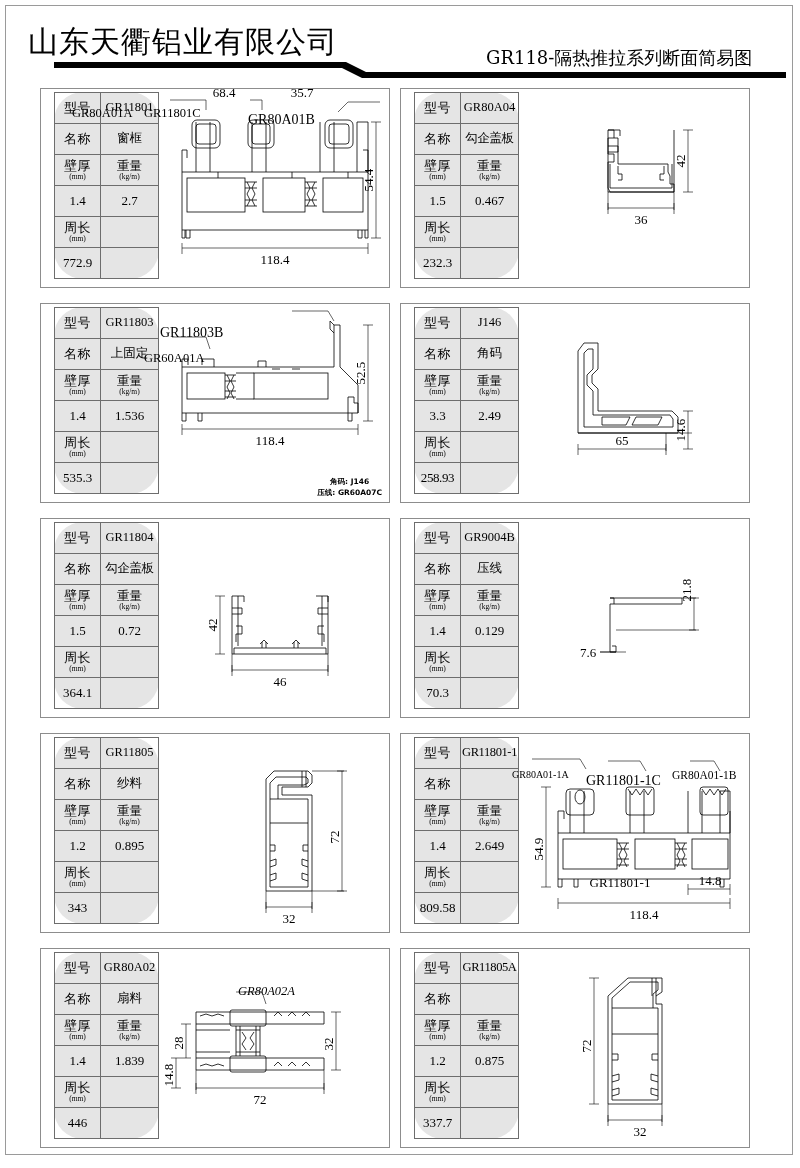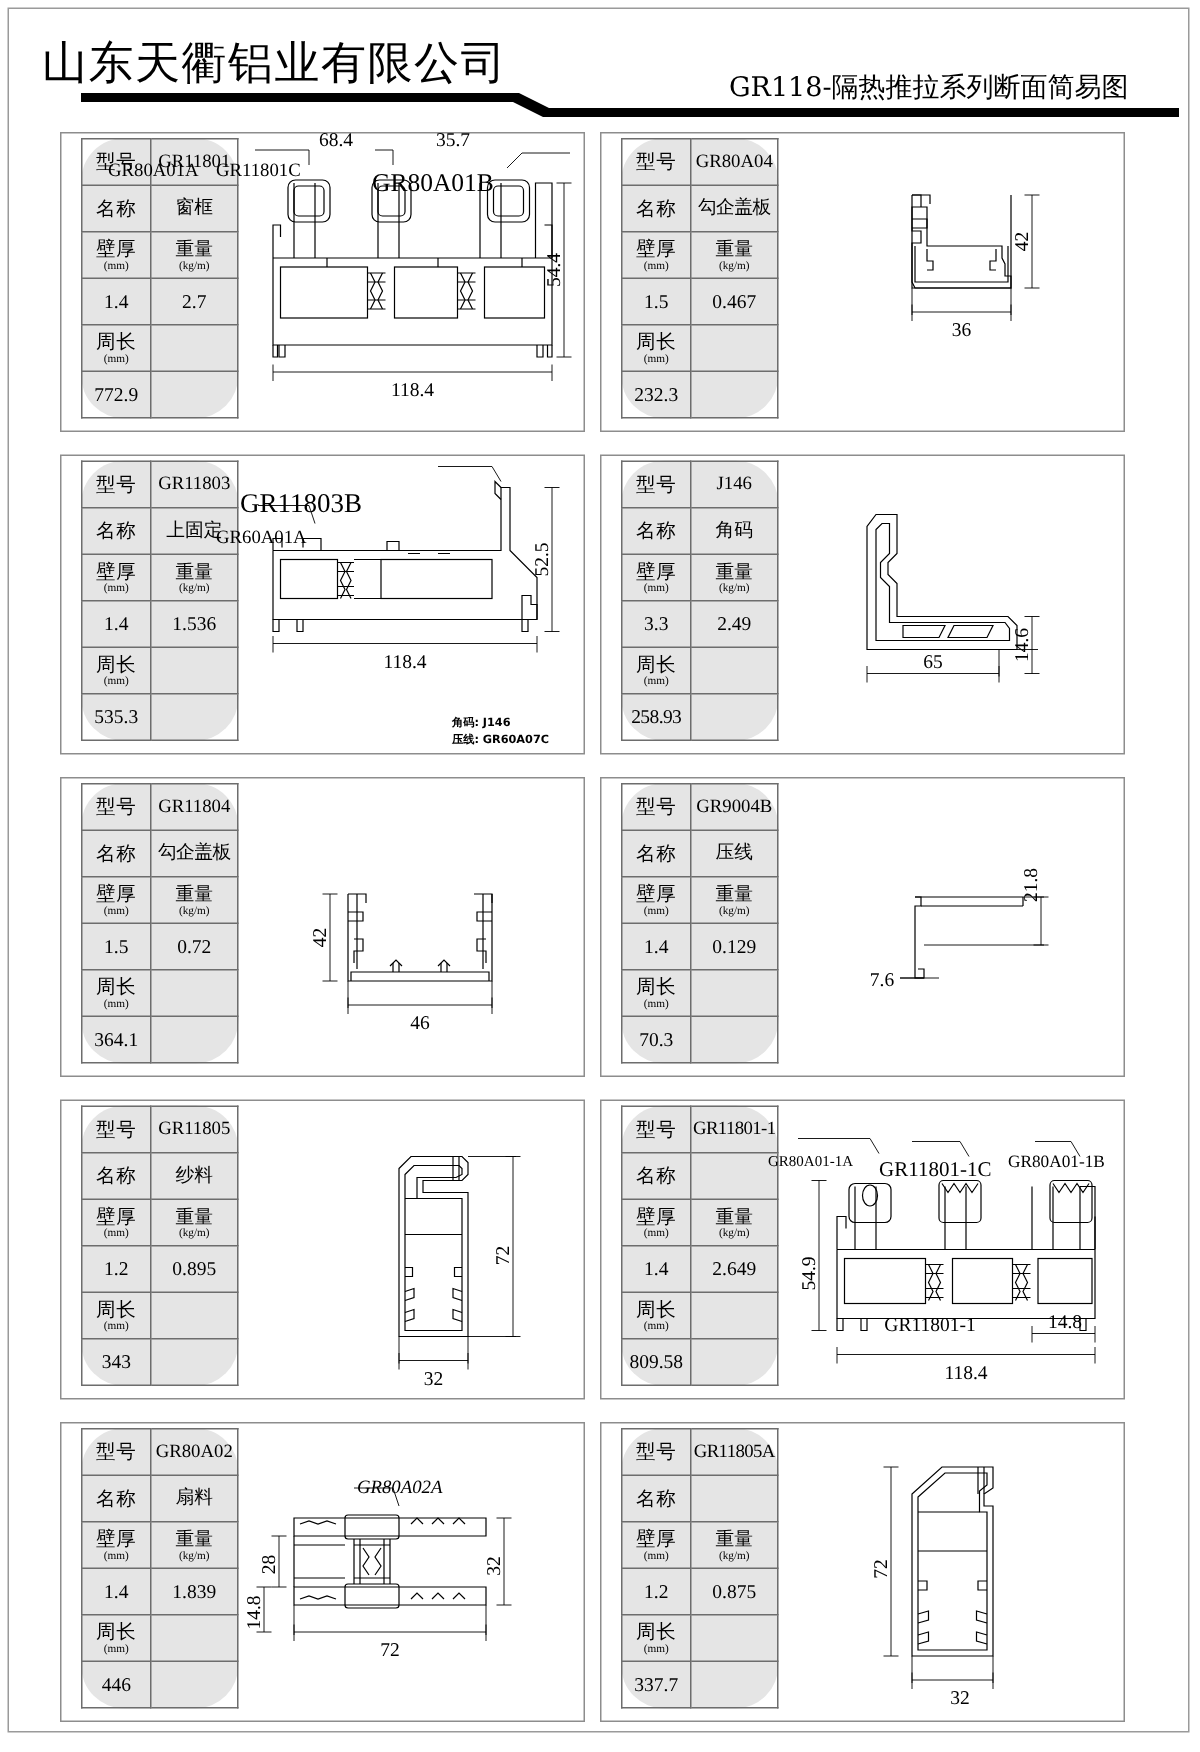--- a/index.html
+++ b/index.html
@@ -48,21 +48,21 @@
   .spec td.label{width:45px;font-size:13px;letter-spacing:.5px;}
   .spec td.val{width:57px;font-size:12.5px;}
   .spec td.num{font-size:13px;}
   .unit{display:block;font-size:7.5px;line-height:1;margin-top:0px;letter-spacing:0;}
   .hdr2{line-height:1.0;}
   .code-narrow{letter-spacing:-0.4px;font-size:12px;margin-left:20px;}
   
   .draw{position:absolute;left:122px;top:0px;width:228px;height:200px;}
   .draw svg{display:block;}
   .note-block{
-    position:absolute;right:24px;bottom:4px;text-align:left;
+    position:absolute;right:8px;bottom:4px;text-align:center;
     font-size:7.5px;line-height:1.55;font-family:"DejaVu Sans","Liberation Sans",sans-serif;
     font-weight:bold;color:#000;
   }
 </style>
 </head>
 <body>
 
 <div class="page-frame"></div>
 
 <div class="header">
@@ -164,21 +164,21 @@
             <text x="113" y="176" text-anchor="middle">118.4</text>
             <text x="0" y="0" transform="translate(211,92) rotate(-90)" text-anchor="middle">54.4</text>
             <text x="62" y="9" text-anchor="middle">68.4</text>
             <text x="140" y="9" text-anchor="middle">35.7</text>
           </g>
         </svg>
       </div>
 
       <div style="position:absolute;left:32px;top:18px;font-size:12.5px;white-space:nowrap;">GR80A01A</div>
       <div style="position:absolute;left:104px;top:18px;font-size:12.5px;white-space:nowrap;">GR11801C</div>
-      <div style="position:absolute;left:208px;top:24px;font-size:17px;white-space:nowrap;">GR80A01B</div>
+      <div style="position:absolute;left:208px;top:24px;font-size:14px;white-space:nowrap;">GR80A01B</div>
     </div>
 
     <div class="panel right">
       <div class="panel-border"></div>
       <table class="spec">
         <tbody>
             <tr>
               <td class="label">型号</td>
             <td class="val">GR80A04</td>
             </tr>
@@ -291,21 +291,21 @@
             <path d="M20,121 L20,132 M196,121 L196,132"></path>
             <path d="M48,46 L44,34 L10,34"></path>
             <path d="M172,18 L166,8 L130,8"></path>
           </g>
           <g font-family="'Liberation Serif',serif" font-size="13" fill="#000">
             <text x="0" y="0" transform="translate(203,70) rotate(-90)" text-anchor="middle">52.5</text>
             <text x="108" y="142" text-anchor="middle">118.4</text>
           </g>
         </svg>
       </div>
-      <div style="position:absolute;left:120px;top:22px;font-size:18px;white-space:nowrap;">GR11803B</div>
+      <div style="position:absolute;left:120px;top:22px;font-size:14px;white-space:nowrap;">GR11803B</div>
       <div style="position:absolute;left:104px;top:48px;font-size:12.5px;white-space:nowrap;">GR60A01A</div>
       <div class="note-block">
         <div>角码: J146</div>
         <div>压线: GR60A07C</div>
       </div>
     </div>
 
     <div class="panel right">
       <div class="panel-border"></div>
       <table class="spec">

